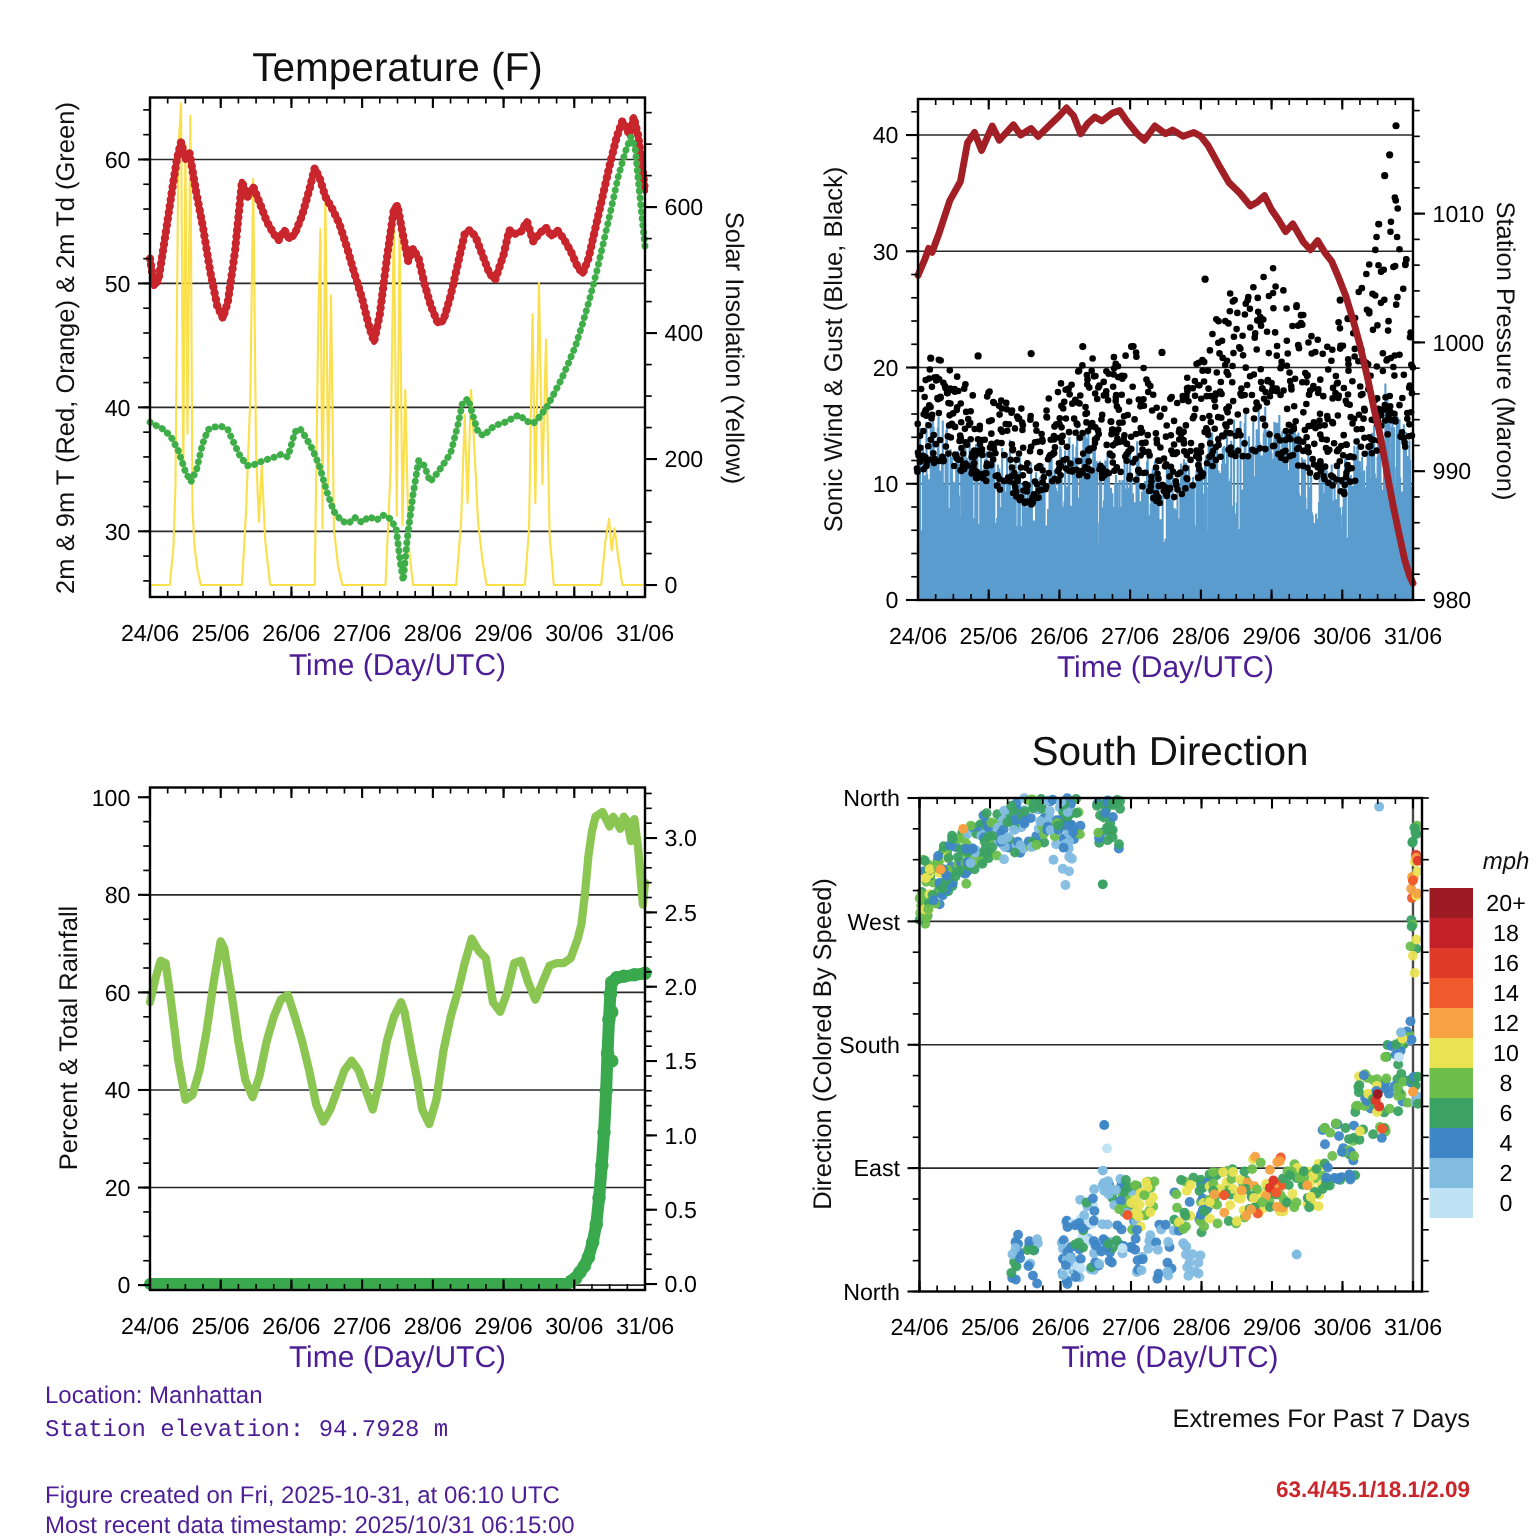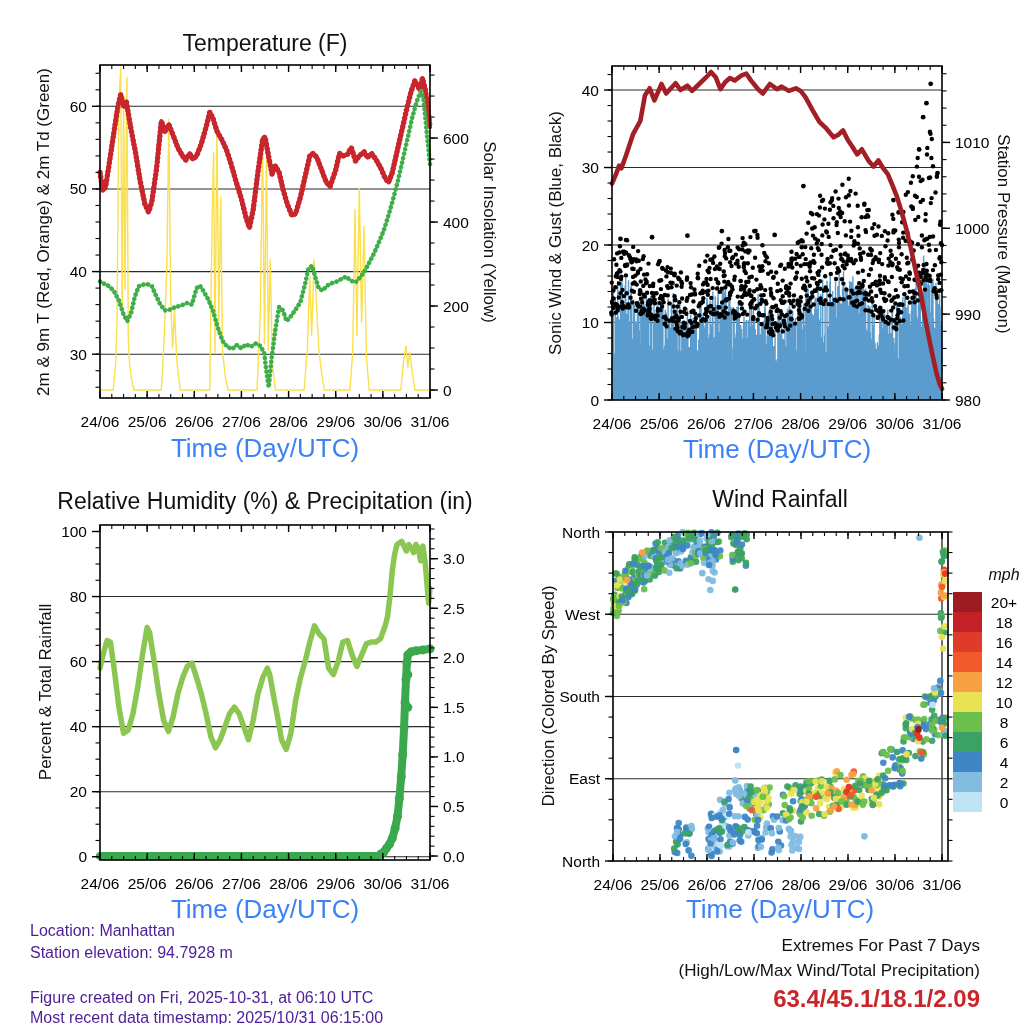--- a/index.html
+++ b/index.html
@@ -1,26 +1,26 @@
 <!DOCTYPE html>
 <html><head>
 <meta charset="utf-8">
 <style>
   html,body{margin:0;padding:0;background:#ffffff;}
   #page{position:relative;width:1024px;height:1024px;background:#fff;overflow:hidden;
         font-family:"Liberation Sans","DejaVu Sans",sans-serif;color:#000;}
   svg{position:absolute;left:0;top:0;}
-  .chart-title{position:absolute;transform:translateX(-50%);font-size:23px;color:#111;white-space:nowrap;}
-  .xlab{position:absolute;transform:translateX(-50%);font-size:26px;color:#3b82f6;white-space:nowrap;}
+  .chart-title{position:absolute;transform:translateX(-50%);font-size:27px;color:#111;white-space:nowrap;}
+  .xlab{position:absolute;transform:translateX(-50%);font-size:20px;color:#4c1d95;white-space:nowrap;}
   .ylab{position:absolute;font-size:17px;color:#111;white-space:nowrap;}
   .ylab.left{transform:translate(-50%,-50%) rotate(-90deg);}
   .ylab.right{transform:translate(-50%,-50%) rotate(90deg);}
   .footer-line{position:absolute;font-size:16px;color:#4c1d95;white-space:nowrap;}
   .footer-right-line{position:absolute;font-size:17px;color:#111;white-space:nowrap;}
-  .extremes-values{font-weight:bold;font-size:24px;}
+  .extremes-values{font-weight:bold;font-size:15px;}
   .cbar-title{position:absolute;transform:translateX(-50%);font-size:16px;color:#111;font-style:italic;}
 </style>
 </head>
 <body>
 
 <div id="page">
   <svg id="plots" width="1024" height="1024">
       <line x1="100" y1="354.2059553349876" x2="430" y2="354.2059553349876" stroke="#2a2a2a" stroke-width="1.1"></line>
       <line x1="100" y1="271.575682382134" x2="430" y2="271.575682382134" stroke="#2a2a2a" stroke-width="1.1"></line>
       <line x1="100" y1="188.94540942928037" x2="430" y2="188.94540942928037" stroke="#2a2a2a" stroke-width="1.1"></line>
@@ -2611,38 +2611,36 @@
       <text x="1004" y="747.5" text-anchor="middle" font-size="15.5" fill="#000" font-family="&quot;Liberation Sans&quot;,&quot;DejaVu Sans&quot;,sans-serif">6</text>
       <rect x="953" y="752" width="29" height="20" fill="#3e86c6"></rect>
       <text x="1004" y="767.5" text-anchor="middle" font-size="15.5" fill="#000" font-family="&quot;Liberation Sans&quot;,&quot;DejaVu Sans&quot;,sans-serif">4</text>
       <rect x="953" y="772" width="29" height="20" fill="#82bce1"></rect>
       <text x="1004" y="787.5" text-anchor="middle" font-size="15.5" fill="#000" font-family="&quot;Liberation Sans&quot;,&quot;DejaVu Sans&quot;,sans-serif">2</text>
       <rect x="953" y="792" width="29" height="20" fill="#bfe3f5"></rect>
       <text x="1004" y="807.5" text-anchor="middle" font-size="15.5" fill="#000" font-family="&quot;Liberation Sans&quot;,&quot;DejaVu Sans&quot;,sans-serif">0</text>
     </svg>
 
   <div class="chart-title" style="left:265px;top:30px;">Temperature (F)</div>
-  <div class="chart-title" style="left:265px;top:488px;">Relative Humidity (%) &amp; Precipitation (in)</div>
-  <div class="chart-title" style="left:780px;top:486px;">Wind Rainfall</div>
+  <div class="chart-title" style="left:780px;top:486px;">South Direction</div>
 
   <div class="ylab left" style="left:44px;top:232px;">2m &amp; 9m T (Red, Orange) &amp; 2m Td (Green)</div>
   <div class="ylab right" style="left:489px;top:232px;">Solar Insolation (Yellow)</div>
   <div class="ylab left" style="left:556px;top:233px;">Sonic Wind &amp; Gust (Blue, Black)</div>
   <div class="ylab right" style="left:1003px;top:234px;">Station Pressure (Maroon)</div>
   <div class="ylab left" style="left:46px;top:692px;">Percent &amp; Total Rainfall</div>
   <div class="ylab left" style="left:549px;top:696px;">Direction (Colored By Speed)</div>
 
   <div class="xlab" style="left:265px;top:433px;">Time (Day/UTC)</div>
   <div class="xlab" style="left:777px;top:434px;">Time (Day/UTC)</div>
   <div class="xlab" style="left:265px;top:894px;">Time (Day/UTC)</div>
   <div class="xlab" style="left:780px;top:894px;">Time (Day/UTC)</div>
 
   <div class="cbar-title" style="left:1004px;top:566px;">mph</div>
 
   <div class="footer-line" style="left:30px;top:922px;">Location: Manhattan</div>
-  <div class="footer-line" style="left:30px;top:944px;">Station elevation: 94.7928 m</div>
+  <div class="footer-line" style="left:30px;top:944px;font-family:Liberation Mono, monospace;">Station elevation: 94.7928 m</div>
   <div class="footer-line" style="left:30px;top:989px;">Figure created on Fri, 2025-10-31, at 06:10 UTC</div>
   <div class="footer-line" style="left:30px;top:1009px;">Most recent data timestamp: 2025/10/31 06:15:00</div>
 
   <div class="footer-right-line" style="right:44px;top:936px;">Extremes For Past 7 Days</div>
-  <div class="footer-right-line" style="right:44px;top:961px;">(High/Low/Max Wind/Total Precipitation)</div>
   <div class="footer-right-line extremes-values" id="extremes-values" style="right: 44px; top: 985px; color: rgb(201, 37, 43);">63.4/45.1/18.1/2.09</div>
 </div>
 
 </body></html>

